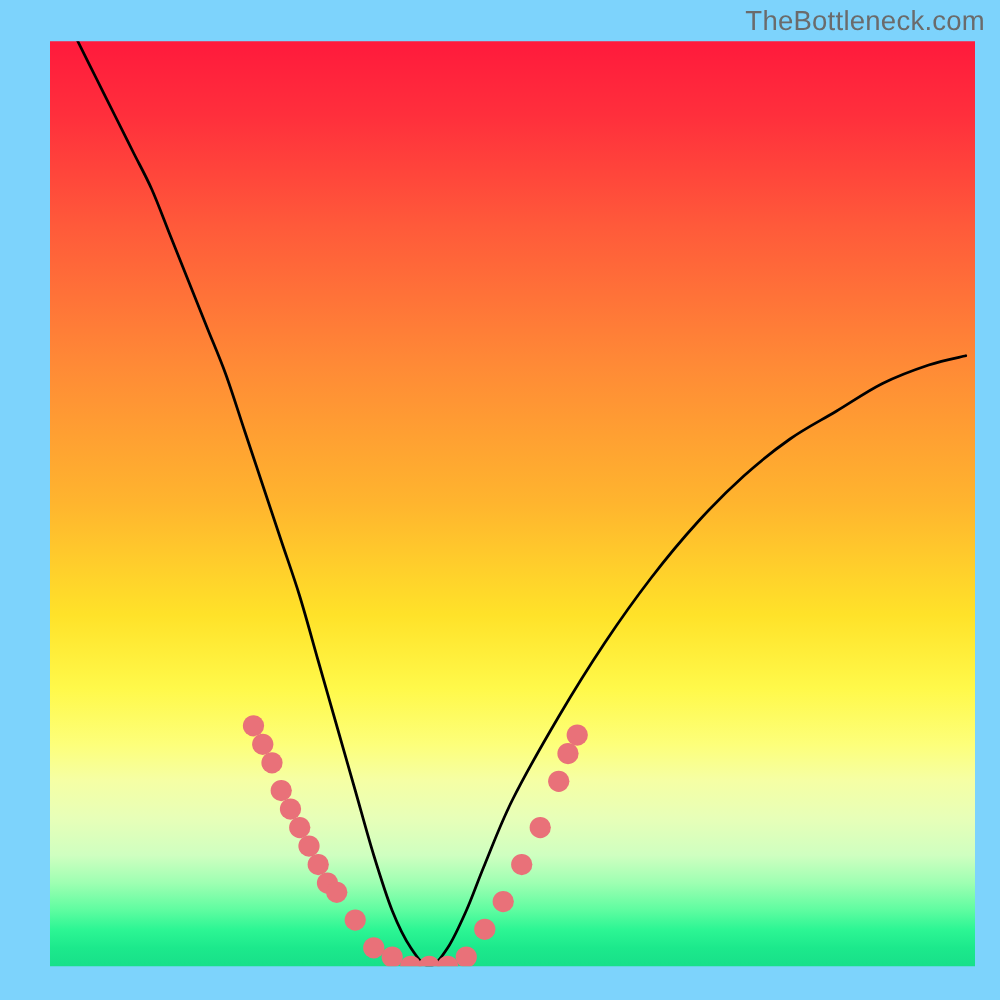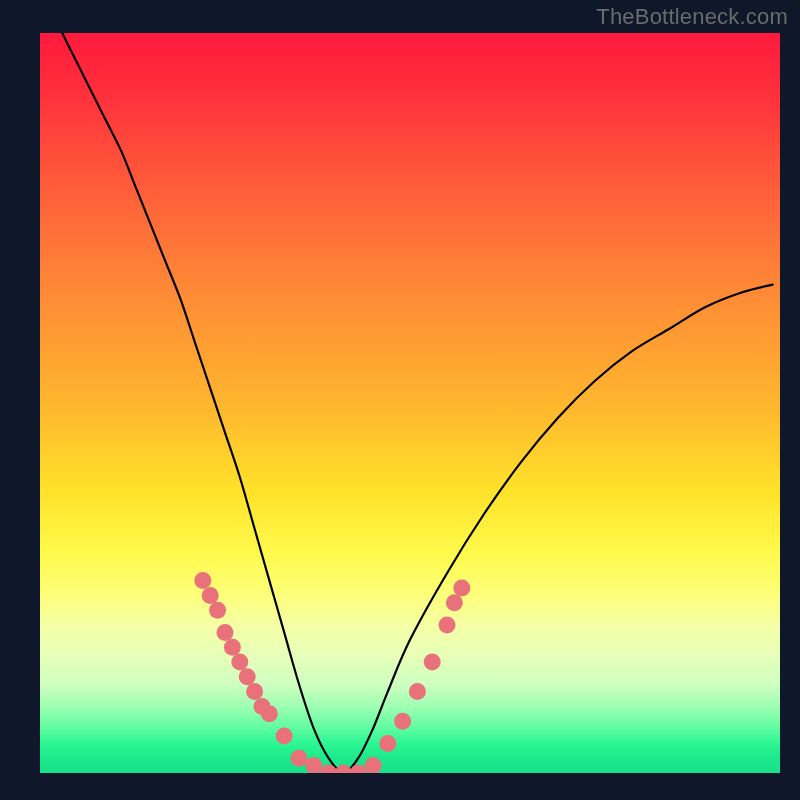--- a/index.html
+++ b/index.html
@@ -10,21 +10,21 @@
     background: #000;
     font-family: Arial, Helvetica, sans-serif;
     overflow: hidden;
   }
   .frame {
     position: absolute;
     left: 0;
     top: 0;
     width: 800px;
     height: 800px;
-    background: #0f172a;
+    background: #7dd3fc;
   }
   .watermark {
     position: absolute;
     top: 4px;
     right: 12px;
     color: #6b6b6b;
     font-size: 22px;
     font-weight: 400;
     letter-spacing: 0.2px;
     z-index: 10;

